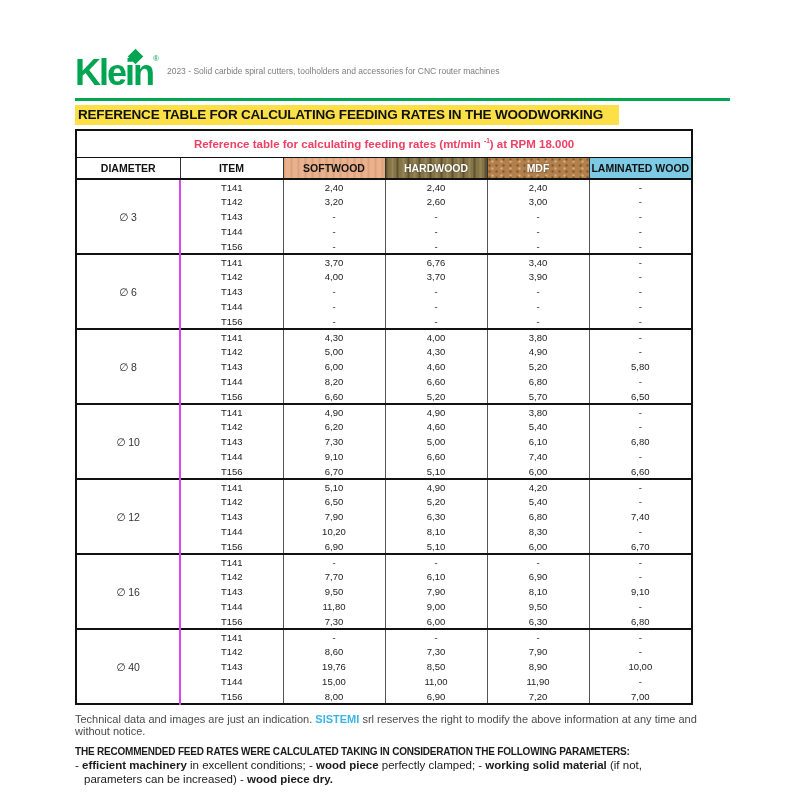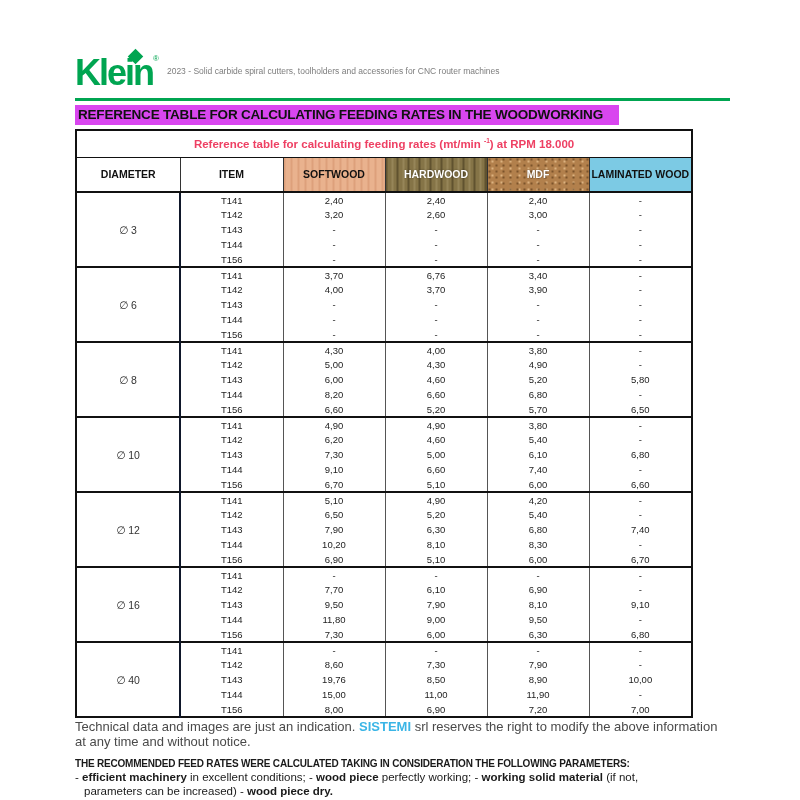--- a/index.html
+++ b/index.html
@@ -26,40 +26,40 @@
     transform:rotate(45deg);
   }
   .logo-reg { font-size:8px; color:#00a551; vertical-align:top; font-weight:400; }
   .tagline { font-size:8.5px; color:#7d7d7d; margin-left:8px; padding-bottom:5px; }
 
   .green-rule { width:655px; height:3px; background:#00a551; margin-top:2px; }
 
   
   .page-title {
     display:inline-block; margin-top:4px;
-    background:#d946ef; color:#111;
+    background:#fde047; color:#111;
     font-size:13.5px; font-weight:bold; letter-spacing:-0.2px;
     padding:2px 16px 3px 3px;
   }
 
   
   table.feed {
     margin-top:4px;
     border-collapse:collapse; table-layout:fixed;
     width:616px;
     border:2px solid #111;
   }
   .tbl-title {
     height:27px; text-align:center;
     color:#ee4063; font-weight:bold; font-size:11.5px;
     border-bottom:1px solid #111;
   }
   .tbl-title sup { font-size:6.5px; }
   tr.col-heads th {
-    height:35px; font-size:10.5px; font-weight:bold; text-align:center;
+    height:22px; font-size:10.5px; font-weight:bold; text-align:center;
     border-top:1px solid #111; border-bottom:2px solid #111;
     border-left:1px solid #333;
     line-height:1.15;
   }
   th.h-diam, th.h-item { background:#ffffff; color:#111; }
   th.h-item { border-left:2px solid #8f8f8f; }
   th.h-soft {
     color:#111;
     background-color:#e9b28e;
     background-image:repeating-linear-gradient(90deg, rgba(190,115,75,0.28) 0 2px, rgba(0,0,0,0) 2px 7px);
@@ -78,26 +78,26 @@
     background-size:7px 6px, 9px 7px;
   }
   th.h-lam { background:#7ccae4; color:#111; }
 
   tbody td {
     height:15px; padding:0;
     font-size:9.5px; text-align:center; vertical-align:middle;
     color:#222;
   }
   td.diam-cell { font-size:10.5px; color:#333; }
-  td.item-cell { border-left:2px solid #0f172a; }
+  td.item-cell { border-left:2px solid #d946ef; }
   td.val-cell  { border-left:1px solid #555; }
   tr.group-start td { border-top:2px solid #111; }
 
   
-  .footnote { margin-top:1px; font-size:13px; color:#4a4a4a; }
+  .footnote { margin-top:8px; font-size:11px; color:#4a4a4a; }
   .footnote .brand-cyan { color:#3ab5e6; font-weight:bold; }
 
   .params { margin-top:9px; width:640px; }
   .params-heading { font-size:10px; font-weight:bold; letter-spacing:-0.2px; }
   .params-line {
     font-size:11.5px; line-height:1.22; width:612px;
     padding-left:9px; text-indent:-9px; margin-top:1px;
   }
   .params-line .b { font-weight:bold; }
 </style>
@@ -393,16 +393,16 @@
           <td class="val-cell">7,20</td>
           <td class="val-cell">7,00</td>
         </tr>
       </tbody>
   </table>
 
   <div class="footnote"><span>Technical data and images are just an indication. </span><span class="brand-cyan">SISTEMI</span><span> srl reserves the right to modify the above information at any time and without notice.</span></div>
 
   <div class="params">
     <div class="params-heading">THE RECOMMENDED FEED RATES WERE CALCULATED TAKING IN CONSIDERATION THE FOLLOWING PARAMETERS:</div>
-    <div class="params-line"><span>- </span><span class="b">efficient machinery</span><span> in excellent conditions; - </span><span class="b">wood piece</span><span> perfectly working; - </span><span class="b">working solid material</span><span> (if not, parameters can be increased) - </span><span class="b">wood piece dry.</span></div>
+    <div class="params-line"><span>- </span><span class="b">efficient machinery</span><span> in excellent conditions; - </span><span class="b">wood piece</span><span> perfectly clamped; - </span><span class="b">working solid material</span><span> (if not, parameters can be increased) - </span><span class="b">wood piece dry.</span></div>
   </div>
 
 </div>
 
 </body></html>

